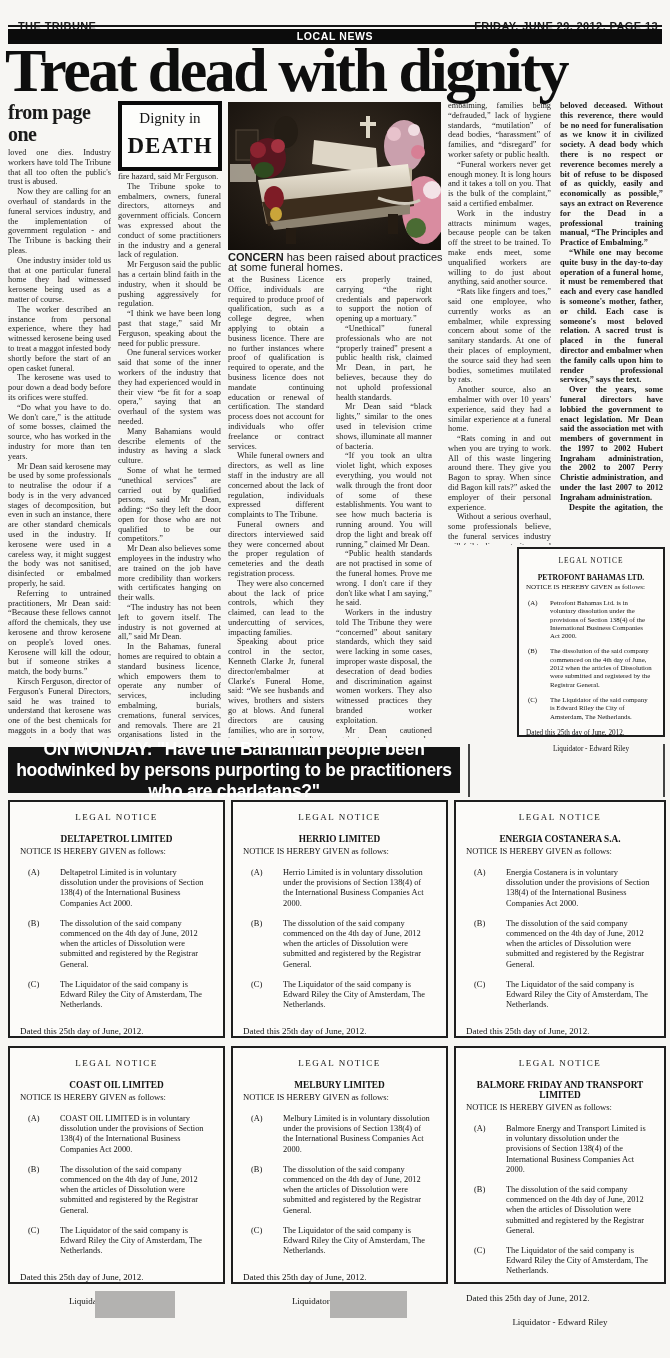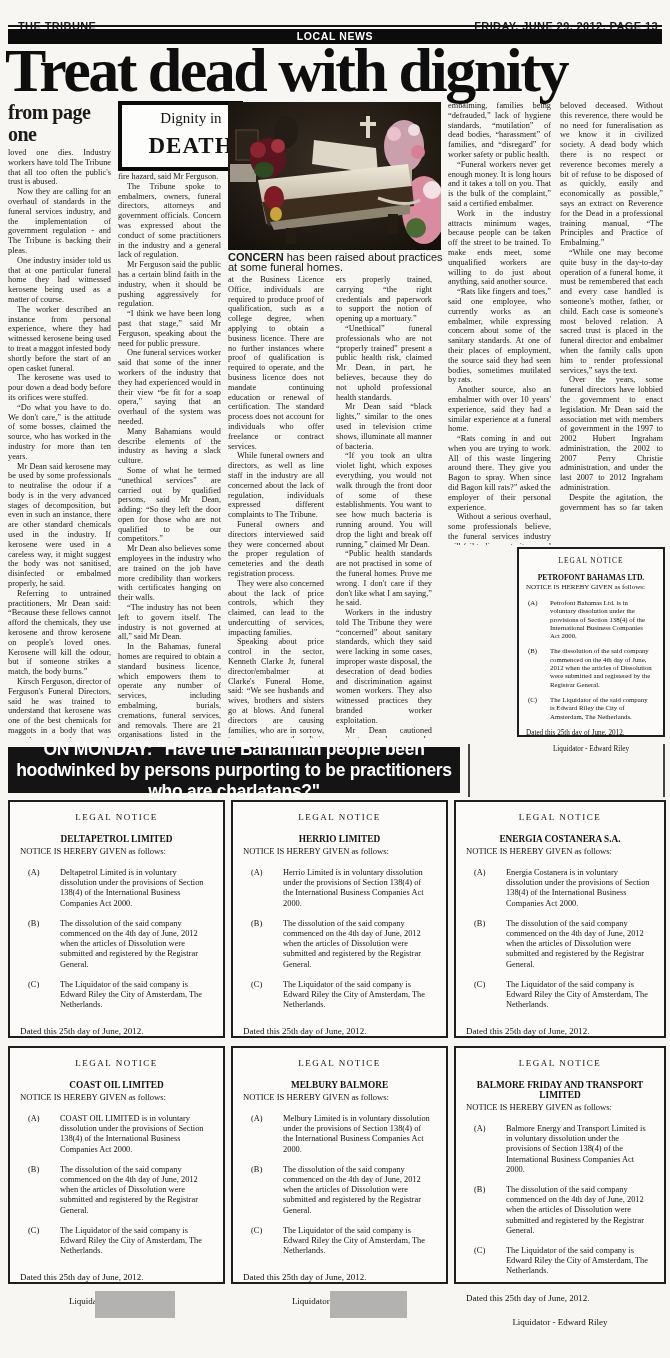--- a/index.html
+++ b/index.html
@@ -19,21 +19,21 @@
     font-size:62px;line-height:58px;letter-spacing:-2.5px;white-space:nowrap;color:#0e0e0e;}
 
   
   .col{position:absolute;width:103px;overflow:hidden;font-size:8.3px;line-height:9.8px;
     text-align:justify;color:#1a1a1a;}
   .para{margin:0 0 0 0;text-indent:9px;}
   .para.first{text-indent:0;}
   .col-head{font-weight:bold;font-size:20px;line-height:22px;letter-spacing:-.5px;margin-bottom:3px;text-align:left;text-indent:0;}
 
   
-  .logo-box{left:118px;top:101px;width:96px;height:62px;border:4px solid #0a0a0a;background:#fdfdfb;text-align:center;padding-left:21px;}
+  .logo-box{left:118px;top:101px;width:96px;height:62px;border:4px solid #0a0a0a;background:#fdfdfb;text-align:center;}
   .logo-line1{font-size:15px;line-height:17px;margin-top:5px;font-weight:500;}
   .logo-line2{font-size:33px;line-height:30px;letter-spacing:1px;font-weight:700;font-variant:small-caps;text-transform:lowercase;}
 
   
   .photo{left:228px;top:102px;width:213px;height:148px;background:#171310;}
   .caption{left:228px;top:253px;width:215px;font-family:"Liberation Sans",sans-serif;font-size:11px;line-height:9.5px;color:#1a1a1a;text-align:left;}
   .caption b{font-weight:bold;}
 
   
   .banner{left:8px;top:747px;width:452px;height:46px;background:#141414;color:#fff;display:flex;align-items:center;justify-content:center;
@@ -194,21 +194,21 @@
         <p class="para first">embalming, families being “defrauded,” lack of hygiene standards, “mutilation” of dead bodies, “harassment” of families, and “disregard” for worker safety or public health.</p>
         <p class="para">“Funeral workers never get enough money. It is long hours and it takes a toll on you. That is the bulk of the complaint,” said a certified embalmer.</p>
         <p class="para">Work in the industry attracts minimum wages, because people can be taken off the street to be trained. To make ends meet, some unqualified workers are willing to do just about anything, said another source.</p>
         <p class="para">“Rats like fingers and toes,” said one employee, who currently works as an embalmer, while expressing concern about some of the sanitary standards. At one of their places of employment, the source said they had seen bodies, sometimes mutilated by rats.</p>
         <p class="para">Another source, also an embalmer with over 10 years' experience, said they had a similar experience at a funeral home.</p>
         <p class="para">“Rats coming in and out when you are trying to work. All of this waste lingering around there. They give you Bagon to spray. When since did Bagon kill rats?” asked the employer of their personal experience.</p>
         <p class="para">Without a serious overhaul, some professionals believe, the funeral services industry will fail to live up to its sacred calling.</p>
       </div>
   </div>
 
-  <div class="col" style="left:560px;top:101px;height:412px;">
+  <div class="col" style="left:560px;top:101px;height:412px;font-weight:bold;">
     <div>
         <p class="para first">beloved deceased. Without this reverence, there would be no need for funeralisation as we know it in civilized society. A dead body which there is no respect or reverence becomes merely a bit of refuse to be disposed of as quickly, easily and economically as possible,” says an extract on Reverence for the Dead in a professional training manual, “The Principles and Practice of Embalming.”</p>
         <p class="para">“While one may become quite busy in the day-to-day operation of a funeral home, it must be remembered that each and every case handled is someone's mother, father, or child. Each case is someone's most beloved relation. A sacred trust is placed in the funeral director and embalmer when the family calls upon him to render professional services,” says the text.</p>
         <p class="para">Over the years, some funeral directors have lobbied the government to enact legislation. Mr Dean said the association met with members of government in the 1997 to 2002 Hubert Ingraham administration, the 2002 to 2007 Perry Christie administration, and under the last 2007 to 2012 Ingraham administration.</p>
         <p class="para">Despite the agitation, the government has so far taken no action.</p>
       </div>
   </div>
 
   <div class="notice-mount side-notice">
   <div class="notice-box">
@@ -326,21 +326,21 @@
             <span class="clause-text">The Liquidator of the said company is Edward Riley the City of Amsterdam, The Netherlands.</span>
           </div>
         </div>
     <div class="notice-dated">Dated this 25th day of June, 2012.</div>
     <div class="notice-liquidator">Liquidator  - Edward Riley</div>
   </div>
 </div>
   <div class="notice-mount grid-r2c2">
   <div class="notice-box">
     <div class="notice-header">LEGAL NOTICE</div>
-    <div class="notice-company">MELBURY BALMORE</div>
+    <div class="notice-company">MELBURY LIMITED</div>
     <div class="notice-given">NOTICE IS HEREBY GIVEN as follows:</div>
     <div class="notice-clauses">
           <div class="clause">
             <span class="clause-label">(A)</span>
             <span class="clause-text">Melbury Limited is in voluntary dissolution under the provisions of Section 138(4) of the International Business Companies Act 2000.</span>
           </div>
           <div class="clause">
             <span class="clause-label">(B)</span>
             <span class="clause-text">The dissolution of the said company commenced on the 4th day of June, 2012 when the articles of Dissolution were submitted and registered by the Registrar General.</span>
           </div>

